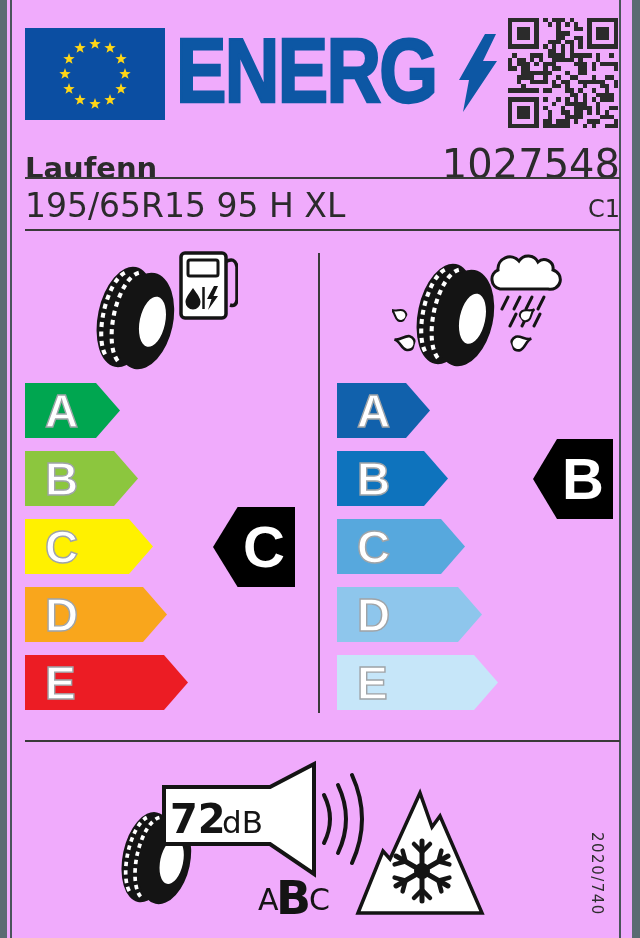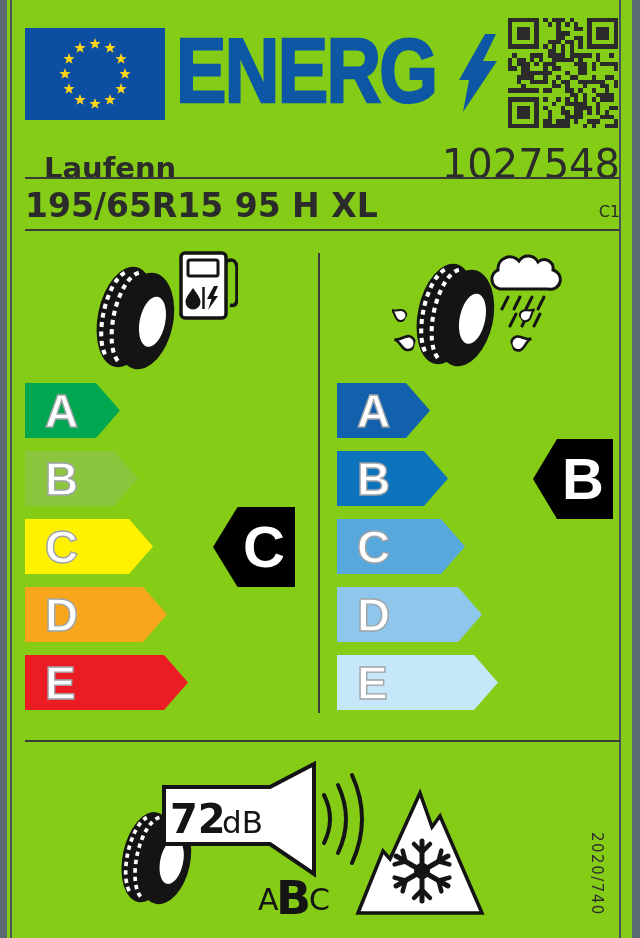--- a/index.html
+++ b/index.html
@@ -1,17 +1,17 @@
 <!DOCTYPE html>
 <html><head>
 <meta charset="utf-8">
 <style>
   html,body{margin:0;padding:0;background:#fff;}
   .label{
-    position:relative;width:640px;height:938px;background:#84cc16;overflow:hidden;
+    position:relative;width:640px;height:938px;background:#f0abfc;overflow:hidden;
     font-family:"DejaVu Sans","Liberation Sans",sans-serif;color:#2b2b2b;
   }
   
   .strip{position:absolute;top:0;height:938px;background:#5b6b72;}
   .strip.left{left:0;width:7px;}
   .strip.right{left:632px;width:8px;}
   .frame-line{position:absolute;top:0;height:938px;width:2px;background:#49545b;}
   .frame-line.left{left:10px;}
   .frame-line.right{left:619px;}
 
@@ -22,25 +22,25 @@
     position:absolute;left:176px;top:26px;font-size:90px;line-height:1;
     font-family:"Liberation Sans","DejaVu Sans",sans-serif;font-weight:700;
     color:#0d57a4;-webkit-text-stroke:2.5px #0d57a4;letter-spacing:-2px;
     transform:scaleX(0.84);transform-origin:left top;white-space:nowrap;
   }
   .bolt{position:absolute;left:458px;top:34px;width:40px;height:78px;}
   .qr{position:absolute;left:508px;top:18px;width:110px;height:110px;}
 
   .text-row{position:absolute;left:25px;width:595px;display:flex;justify-content:space-between;align-items:baseline;}
   .brand-row{top:141px;}
-  .brand{font-size:29px;font-weight:700;color:#2b2b2b;margin-left:19px;}
+  .brand{font-size:29px;font-weight:700;color:#2b2b2b;}
   .product-code{font-size:40px;color:#2b2b2b;}
   .size-row{top:186px;}
-  .tire-size{font-size:33px;color:#2b2b2b;font-weight:bold;}
-  .tire-class{font-size:16px;color:#2b2b2b;}
+  .tire-size{font-size:33px;color:#2b2b2b;}
+  .tire-class{font-size:24px;color:#2b2b2b;}
   .rule{position:absolute;left:25px;width:595px;height:2px;background:#3a3a3a;}
   .rule1{top:177px;} .rule2{top:229px;} .rule3{top:740px;}
 
   
   .fuel-icon{position:absolute;left:86px;top:248px;width:152px;height:130px;}
   .wet-icon{position:absolute;left:392px;top:243px;width:175px;height:137px;}
   .divider{position:absolute;left:318px;top:253px;width:2px;height:460px;background:#3a3a3a;}
 
   .arrow-stack{position:absolute;display:flex;flex-direction:column;gap:13px;}
   .fuel-arrows{left:25px;top:383px;}

